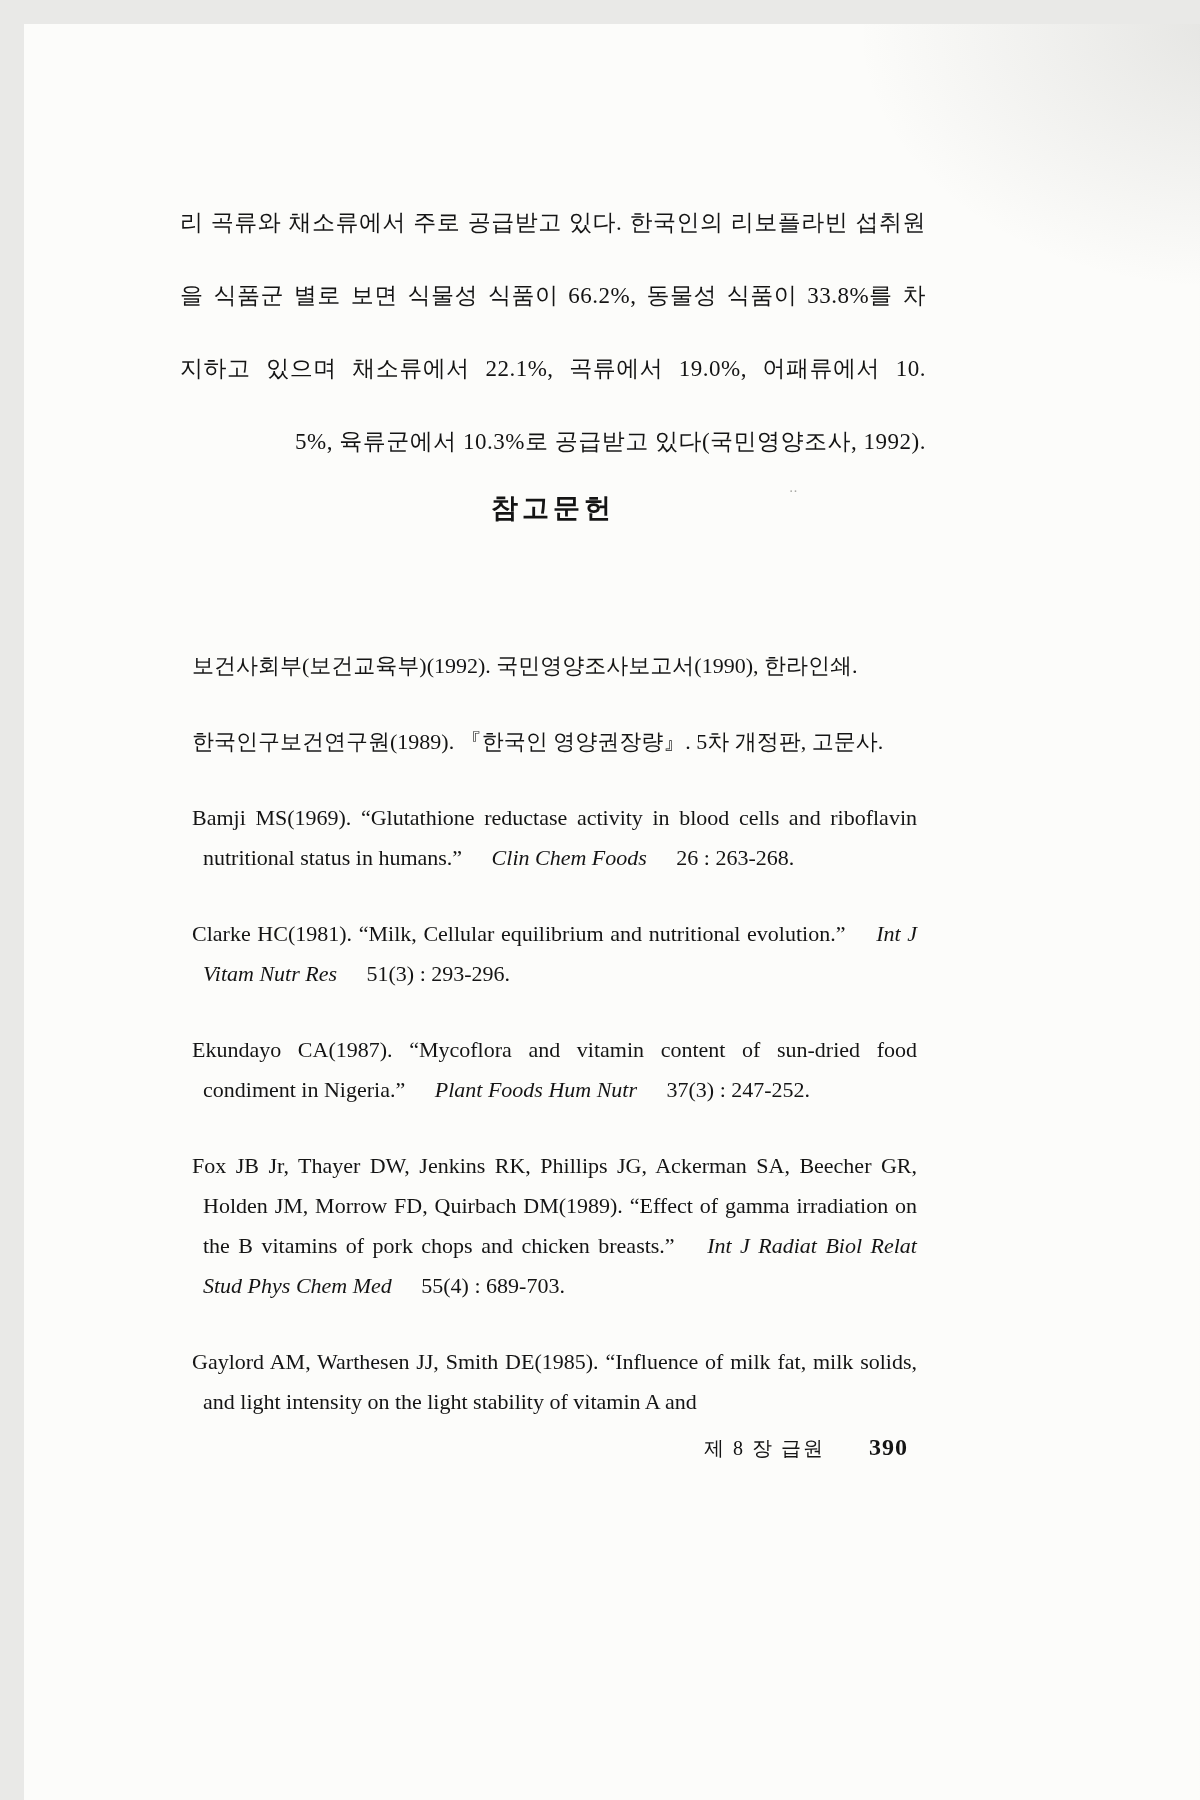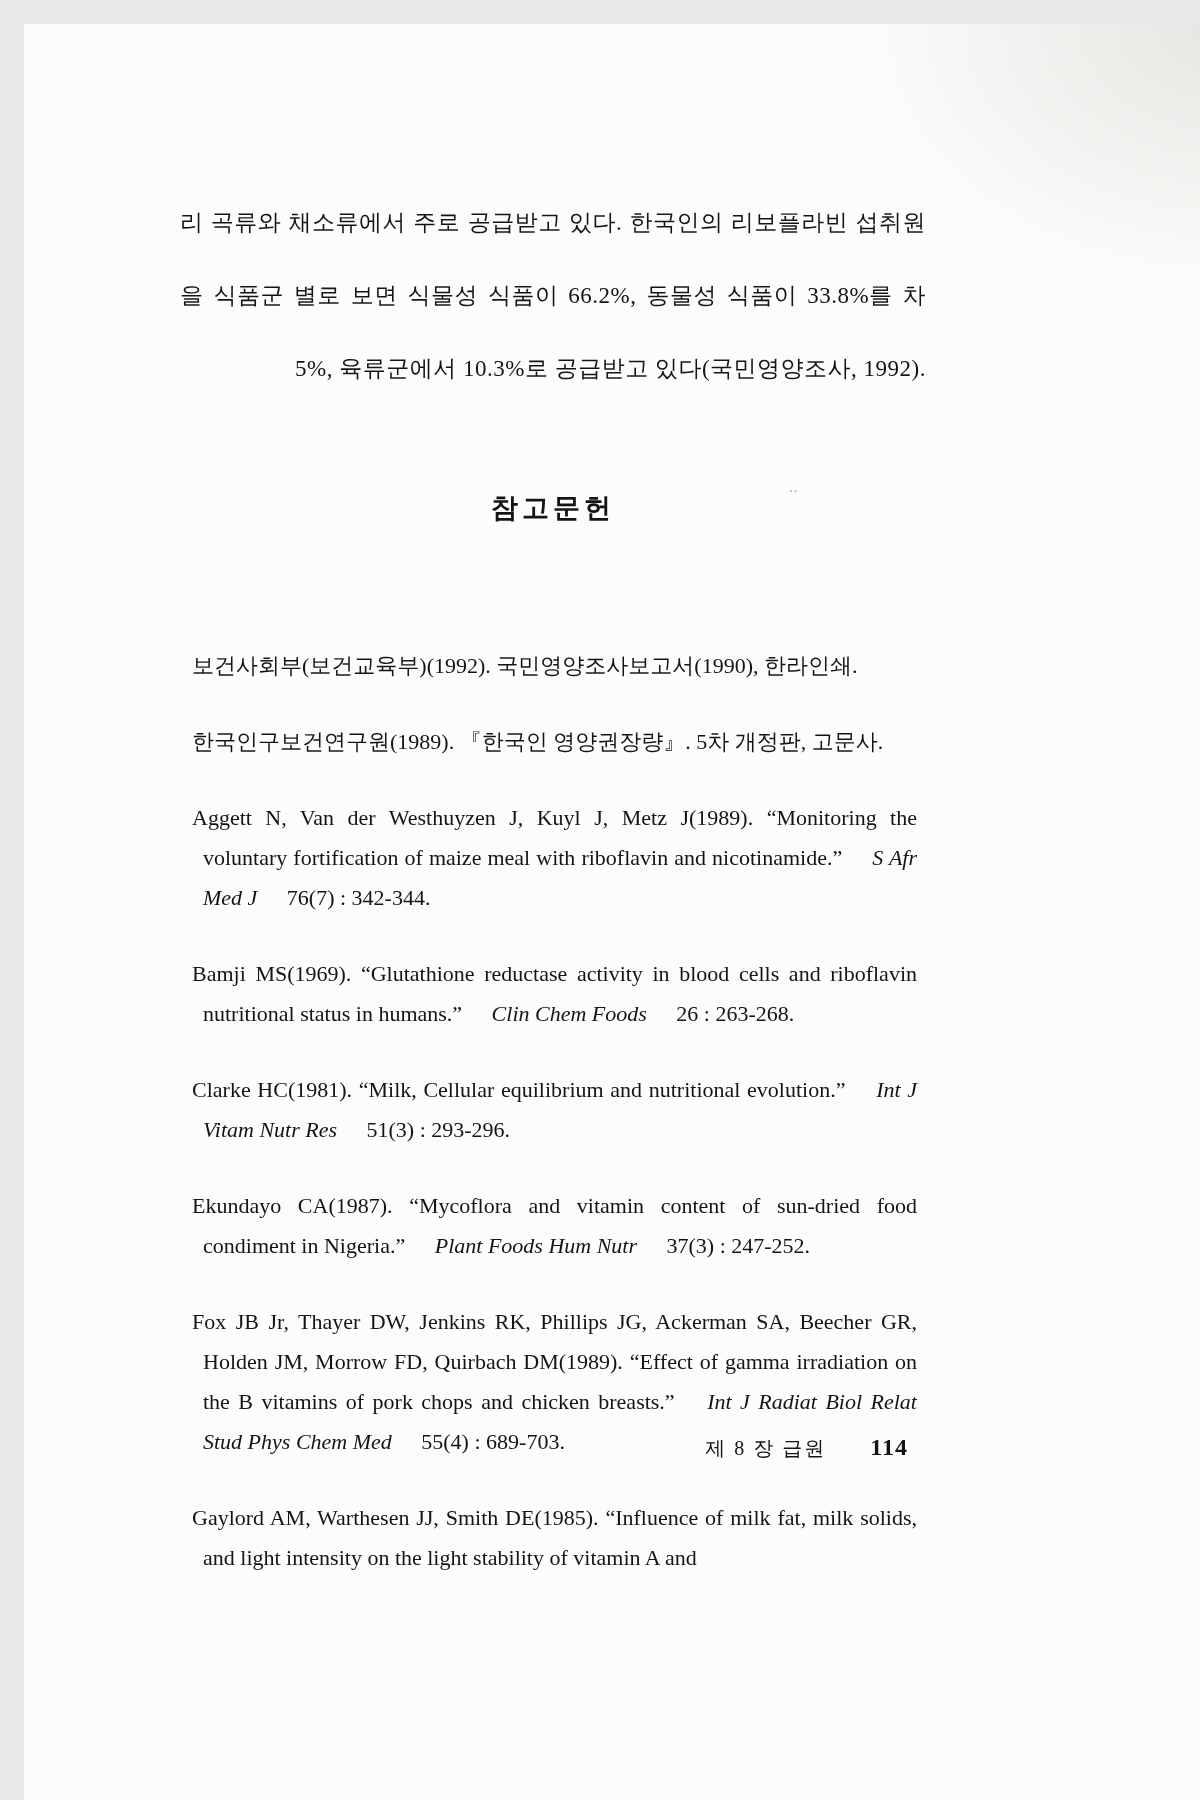--- a/index.html
+++ b/index.html
@@ -98,36 +98,36 @@
 <body>
 
 <div class="page">
 
   <div class="scan-shade"></div>
   <div class="scan-shade-right"></div>
 
   <div class="intro">
       <div class="intro-line justified">리 곡류와 채소류에서 주로 공급받고 있다. 한국인의 리보플라빈 섭취원</div>
       <div class="intro-line justified">을 식품군 별로 보면 식물성 식품이 66.2%, 동물성 식품이 33.8%를 차</div>
+      <div class="intro-line justified">지하고 있으며 채소류에서 22.1%, 곡류에서 19.0%, 어패류에서 10.</div>
       <div class="intro-line">5%, 육류군에서 10.3%로 공급받고 있다(국민영양조사, 1992).</div>
     </div>
 
   <div class="artifact-dots">‥</div>
 
   <h1 class="section-title">참고문헌</h1>
 
   <div class="refs">
       <p class="ref"><span>보건사회부(보건교육부)(1992). 국민영양조사보고서(1990), 한라인쇄.</span></p>
       <p class="ref"><span>한국인구보건연구원(1989). 『한국인 영양권장량』. 5차 개정판, 고문사.</span></p>
-      <p class="ref"><span>Aggett N, Van der Westhuyzen J, Kuyl J, Metz J(1989). “Monitoring the voluntary fortification of maize meal with riboflavin and nicotinamide.” </span><span class="italic">S Afr Med J</span><span> 76(7) : 342-344.</span></p>
       <p class="ref"><span>Bamji MS(1969). “Glutathione reductase activity in blood cells and riboflavin nutritional status in humans.” </span><span class="italic">Clin Chem Foods</span><span> 26 : 263-268.</span></p>
       <p class="ref"><span>Clarke HC(1981). “Milk, Cellular equilibrium and nutritional evolution.” </span><span class="italic">Int J Vitam Nutr Res</span><span> 51(3) : 293-296.</span></p>
       <p class="ref"><span>Ekundayo CA(1987). “Mycoflora and vitamin content of sun-dried food condiment in Nigeria.” </span><span class="italic">Plant Foods Hum Nutr</span><span> 37(3) : 247-252.</span></p>
       <p class="ref"><span>Fox JB Jr, Thayer DW, Jenkins RK, Phillips JG, Ackerman SA, Beecher GR, Holden JM, Morrow FD, Quirbach DM(1989). “Effect of gamma irradiation on the B vitamins of pork chops and chicken breasts.” </span><span class="italic">Int J Radiat Biol Relat Stud Phys Chem Med</span><span> 55(4) : 689-703.</span></p>
       <p class="ref"><span>Gaylord AM, Warthesen JJ, Smith DE(1985). “Influence of milk fat, milk solids, and light intensity on the light stability of vitamin A and</span></p>
     </div>
 
   <div class="footer">
     <span class="chapter">제 8 장  급원</span>
-    <span class="pagenum">114</span>
+    <span class="pagenum">390</span>
   </div>
 
 </div>
 
 </body></html>

